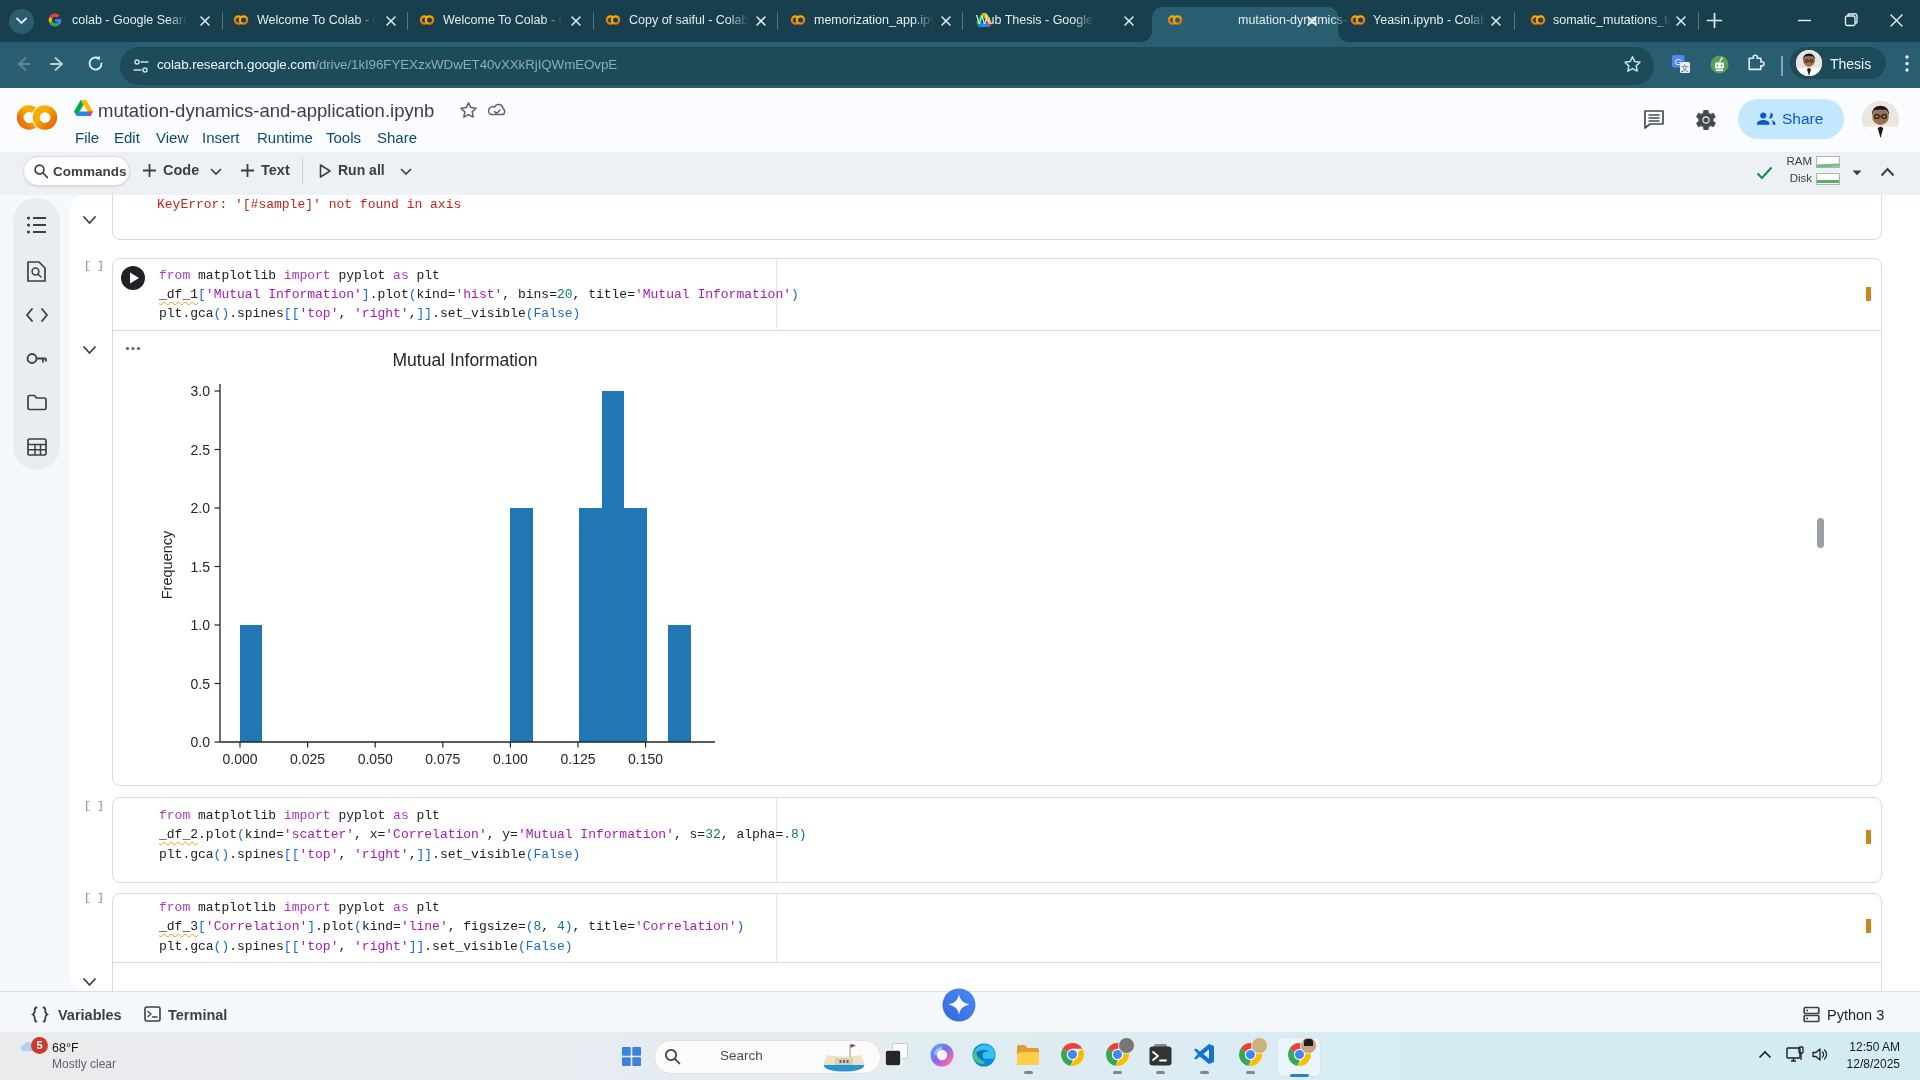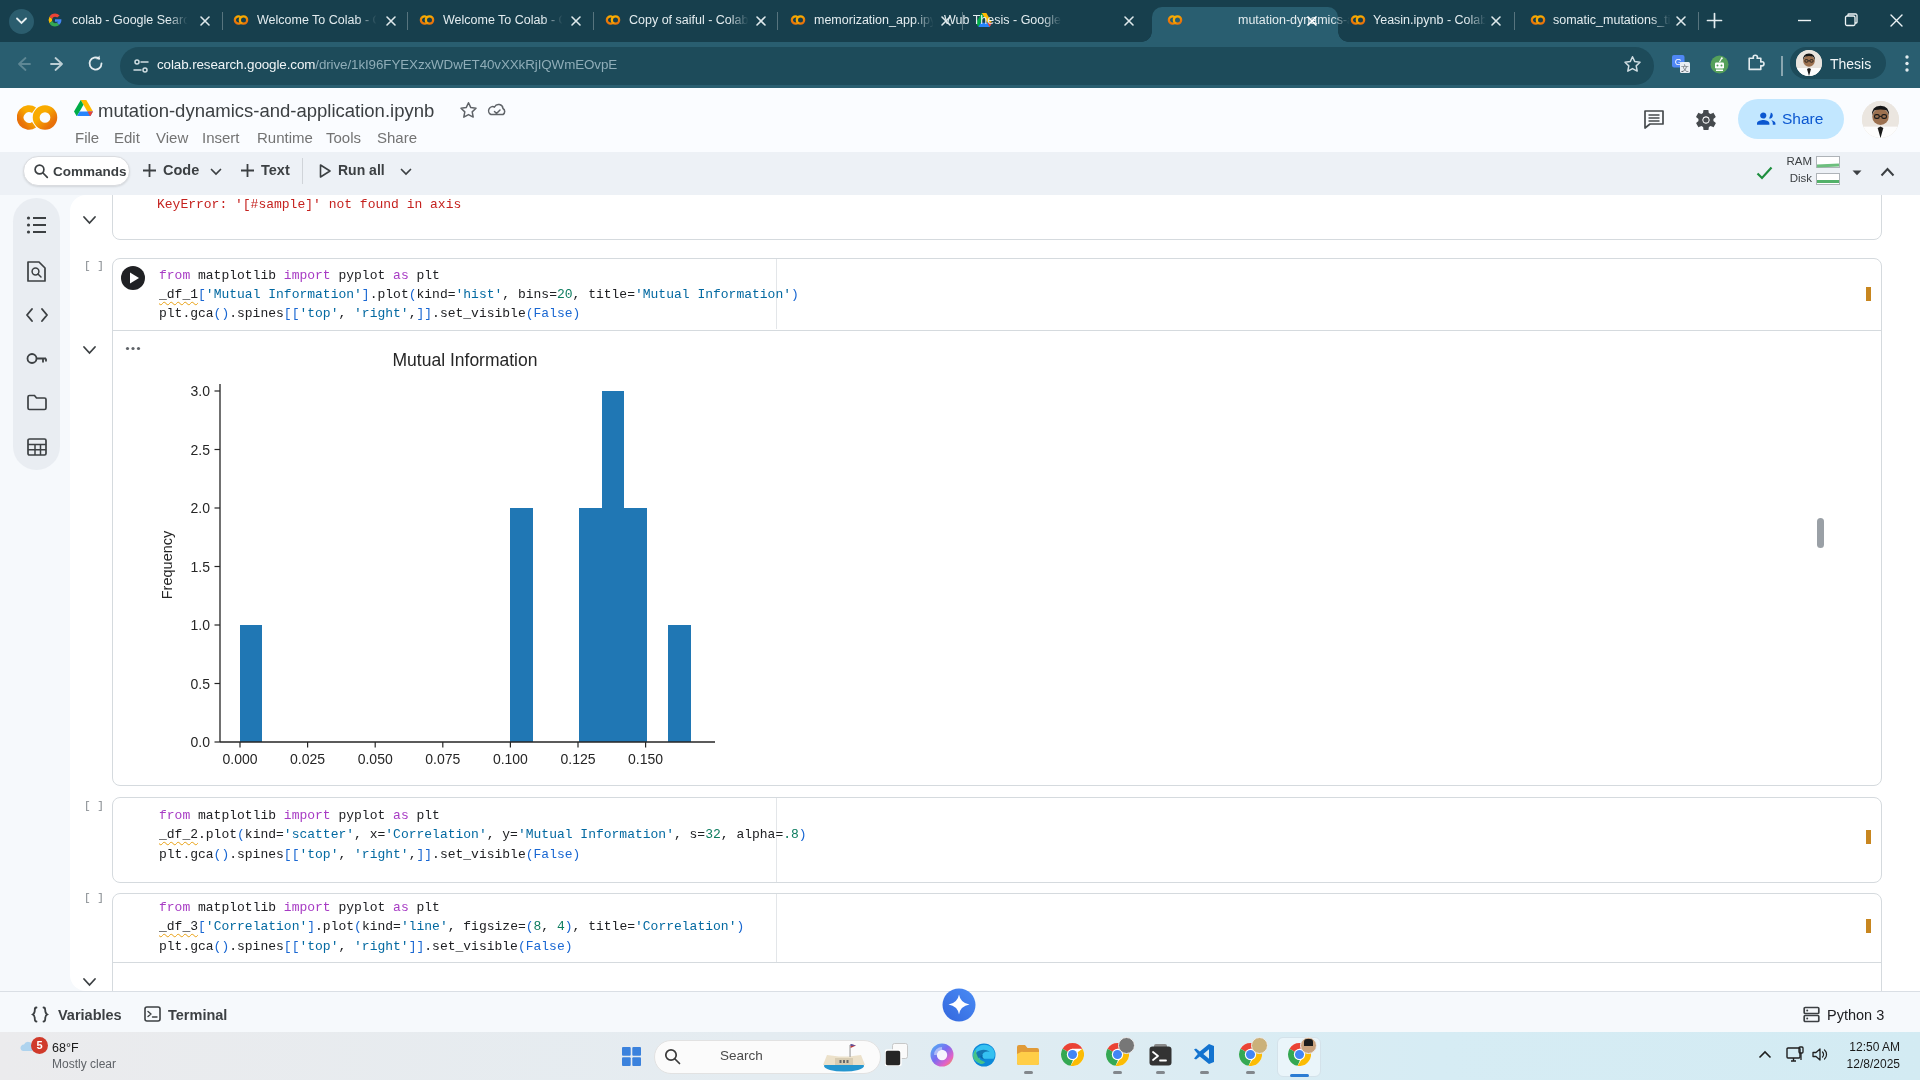--- a/index.html
+++ b/index.html
@@ -16,22 +16,22 @@
   #activetab { position:absolute; left:1152px; top:7px; width:186px; height:35px; background:#295e70; border-radius:10px 10px 0 0; }
   
   #colabhdr { left:0; top:88px; width:1920px; height:64px; background:#fafcff; }
   #toolbar { left:0; top:152px; width:1920px; height:43px; background:#edf1f6; }
   #content { left:0; top:195px; width:1920px; height:796px; background:#f6f9fc; }
   #panel { position:absolute; left:70px; top:0; width:1850px; height:796px; background:#fff; border-radius:16px 0 0 16px; overflow:hidden; }
   #btmbar { left:0; top:991px; width:1920px; height:41px; background:#f6f9fc; border-top:1px solid #dadfe5; }
   #taskbar { left:0; top:1032px; width:1920px; height:48px; background:linear-gradient(90deg,#ebebed 0%,#e4ecf1 40%,#d6ecf4 75%, #d3ebf3 100%); }
   .cell { position:absolute; left:42px; background:#fff; border:1px solid #d5dade; border-radius:8px; }
   .mono { font-family:Liberation Mono, monospace; font-size:13px; line-height:19.3px; white-space:pre; }
-  .kw { color:#a73bc4; } .str { color:#0369a1; } .num { color:#0d7c5f; } .br { color:#1967d2; } .wv { text-decoration:underline wavy #e8a012 1px; text-underline-offset:3px; }
-  .menuitem { position:absolute; top:129px; font-size:15px; color:#737373; font-weight:500;text-align:center;}
+  .kw { color:#a73bc4; } .str { color:#a21caf; } .num { color:#0d7c5f; } .br { color:#1967d2; } .wv { text-decoration:underline wavy #e8a012 1px; text-underline-offset:3px; }
+  .menuitem { position:absolute; top:129px; font-size:15px; color:#0c4a6e; font-weight:500;text-align:center;}
   .gutter { position:absolute; font-family:"Liberation Mono",monospace; font-size:11px; color:#80868b; }
   .amber { position:absolute; width:5px; height:14px; background:#c8861f; }
   .ruler { position:absolute; width:1px; background:#e3e6e9; }
   .dash { position:absolute; top:1071px; width:9px; height:3px; border-radius:2px; background:#82878c; }
 </style>
 </head>
 <body>
 
 <svg width="0" height="0" style="position:absolute">
 <defs>
@@ -118,21 +118,21 @@
   </svg>
 <svg class="fav" style="left:1530px" viewBox="0 0 32 22">
     <use href="#colabico"></use>
   </svg>
 
 <div class="tabtxt" style="left:72px;width:118px;">colab - Google Search</div>
 <div class="tabtxt" style="left:257px;width:122px;">Welcome To Colab - C</div>
 <div class="tabtxt" style="left:443px;width:122px;">Welcome To Colab - C</div>
 <div class="tabtxt" style="left:629px;width:122px;">Copy of saiful - Colab</div>
 <div class="tabtxt" style="left:814px;width:122px;">memorization_app.ipy</div>
-<div class="tabtxt" style="left:944px;width:120px;">Wub Thesis - Google</div>
+<div class="tabtxt" style="left:976px;width:120px;">Wub Thesis - Google</div>
 <div class="tabtxt" style="left:1190px;width:114px;margin-left:48px;">mutation-dynamics-a</div>
 <div class="tabtxt" style="left:1373px;width:115px;">Yeasin.ipynb - Colab</div>
 <div class="tabtxt" style="left:1553px;width:120px;">somatic_mutations_ti</div>
 
 <svg class="tabx" style="left:197px" viewBox="0 0 16 16">
     <path d="M4 4 L12 12 M12 4 L4 12" stroke="#dfe9ec" stroke-width="1.6" stroke-linecap="round"></path>
   </svg>
 <svg class="tabx" style="left:383px" viewBox="0 0 16 16">
     <path d="M4 4 L12 12 M12 4 L4 12" stroke="#dfe9ec" stroke-width="1.6" stroke-linecap="round"></path>
   </svg>

